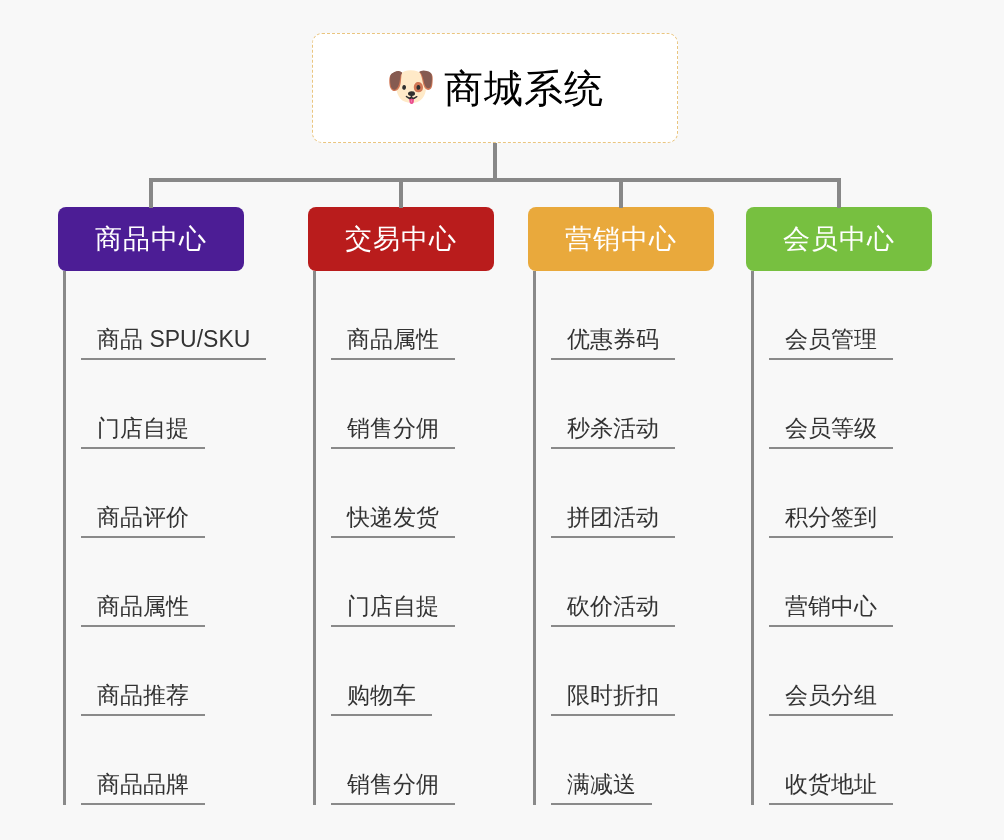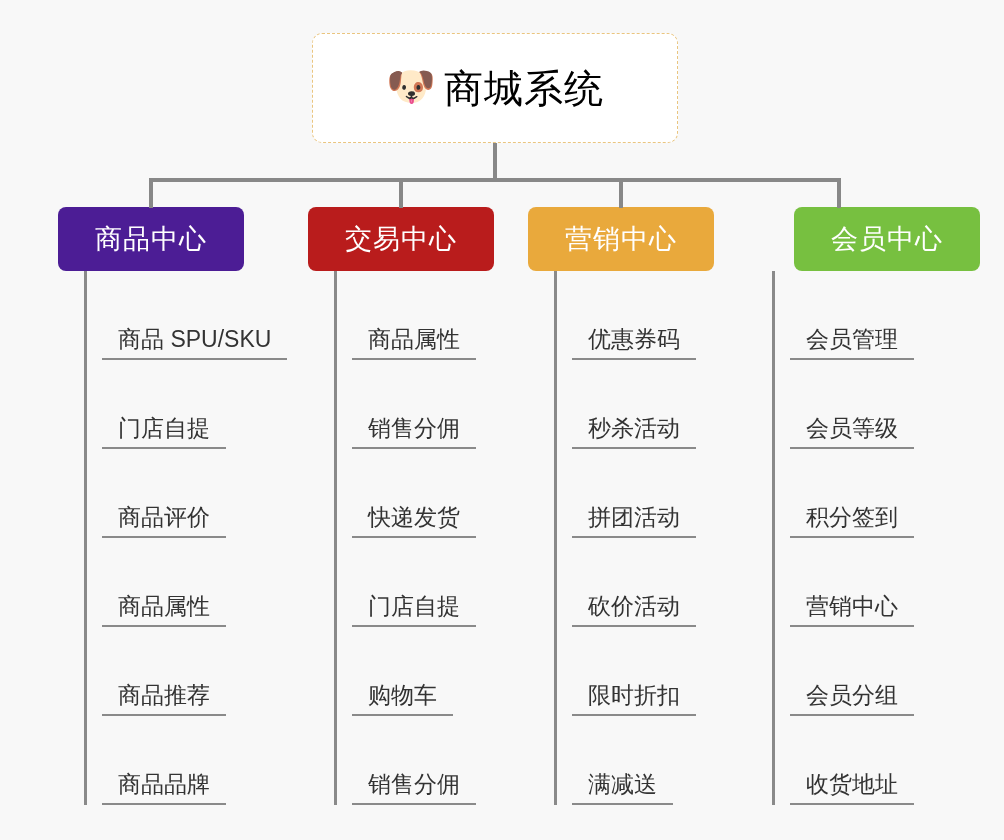--- a/index.html
+++ b/index.html
@@ -93,21 +93,21 @@
     letter-spacing: 1px;
     white-space: nowrap;
   }
 
   
   .leaf-list {
     position: relative;
     margin-top: 0;
     padding-left: 18px;
     border-left: 3px solid #8a8a8a;
-    margin-left: 26px;
+    margin-left: 5px;
   }
   .leaf-item {
     height: 89px;
     box-sizing: border-box;
     display: flex;
     align-items: flex-end;
     position: relative;
   }
   .leaf-label {
     display: inline-block;
@@ -203,21 +203,21 @@
           </div>
           <div class="leaf-item">
             <span class="leaf-label">限时折扣</span>
           </div>
           <div class="leaf-item">
             <span class="leaf-label">满减送</span>
           </div>
         </div>
       </div>
       <div class="column" style="left: 746px; width: 186px;">
-        <div class="cat-box" style="background: rgb(119, 192, 64); width: 186px; margin-left: 48px;">
+        <div class="cat-box" style="background: rgb(119, 192, 64); width: 186px;">
           <span>会员中心</span>
         </div>
         <div class="leaf-list">
           <div class="leaf-item">
             <span class="leaf-label">会员管理</span>
           </div>
           <div class="leaf-item">
             <span class="leaf-label">会员等级</span>
           </div>
           <div class="leaf-item">

